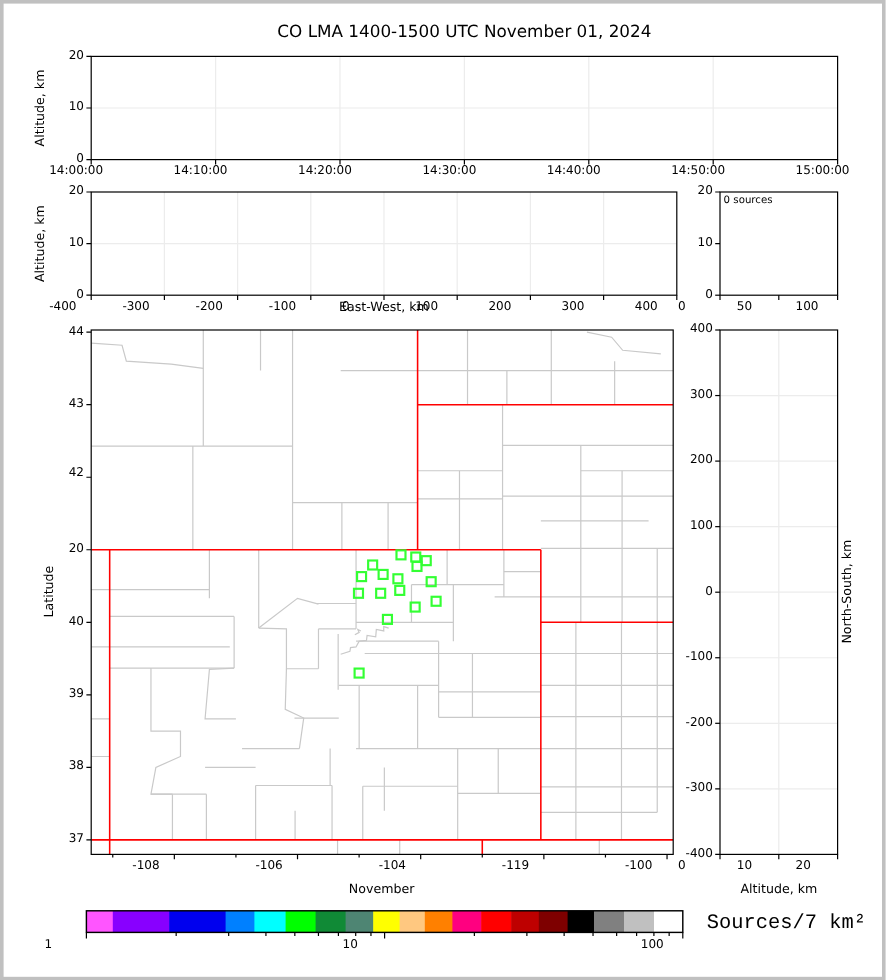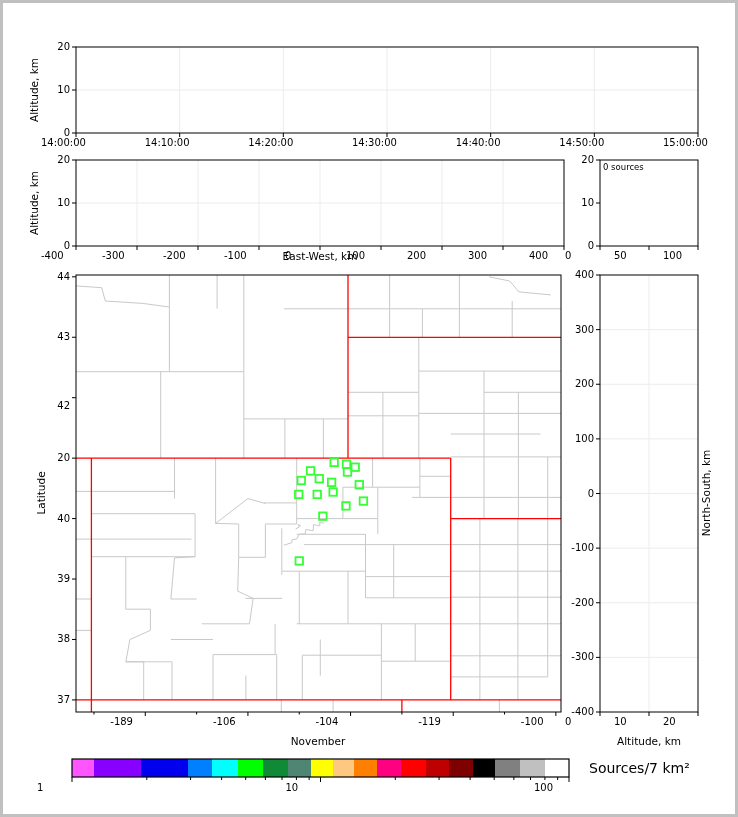--- a/index.html
+++ b/index.html
@@ -6,21 +6,21 @@
   #figure{position:relative;width:738px;height:817px;background:#ffffff;
           border:3px solid #c0c0c0;box-sizing:border-box;overflow:hidden;
           font-family:"DejaVu Sans","Liberation Sans",sans-serif;color:#000;}
   #fig-svg{position:absolute;left:0;top:0;width:738px;height:817px;}
   .lab{position:absolute;line-height:1;white-space:nowrap;}
   .rot{transform:translate(-50%,-50%) rotate(-90deg);}
   .ctr{transform:translate(-50%,0);text-align:center;}
   #title{font-size:14px;}
   .axlab{font-size:10.5px;}
   .note{font-size:8.5px;}
-  #cbar-label{font-size:14px;}
+  #cbar-label{font-size:17px;font-family:Liberation Mono, monospace;}
   .tick-x{position:absolute;width:70px;text-align:left;font-size:10px;line-height:1;}
   .tick-y{position:absolute;width:44px;text-align:right;font-size:10px;line-height:1;}
 </style>
 </head>
 <body>
 
 <div id="figure">
   <svg id="fig-svg" xmlns="http://www.w3.org/2000/svg">
       <g>
         <line x1="176.66666666666666" y1="44" x2="176.66666666666666" y2="130" stroke="#ececec" stroke-width="1"></line>
@@ -284,20 +284,21 @@
         <line x1="436.0646317978361" y1="774" x2="436.0646317978361" y2="777" stroke="#000000" stroke-width="1"></line>
         <line x1="467.11190784499865" y1="774" x2="467.11190784499865" y2="777" stroke="#000000" stroke-width="1"></line>
         <line x1="491.1940460775007" y1="774" x2="491.1940460775007" y2="777" stroke="#000000" stroke-width="1"></line>
         <line x1="510.87058572033544" y1="774" x2="510.87058572033544" y2="777" stroke="#000000" stroke-width="1"></line>
         <line x1="527.5068629435428" y1="774" x2="527.5068629435428" y2="777" stroke="#000000" stroke-width="1"></line>
         <line x1="541.9178617674979" y1="774" x2="541.9178617674979" y2="777" stroke="#000000" stroke-width="1"></line>
         <line x1="554.6292635956722" y1="774" x2="554.6292635956722" y2="777" stroke="#000000" stroke-width="1"></line>
       </g>
     </svg>
 
+  <div id="title" class="lab ctr" style="left:384px;top:17px;">CO LMA 1400-1500 UTC November 01, 2024</div>
 
   <div class="lab axlab rot" style="left:31px;top:87px;">Altitude, km</div>
 
   <div class="lab axlab rot" style="left:31px;top:200px;">Altitude, km</div>
   <div class="lab axlab ctr" style="left:317px;top:248px;">East-West, km</div>
 
   <div class="lab note" style="left:600px;top:160px;">0 sources</div>
 
   <div class="lab axlab rot" style="left:38px;top:490px;">Latitude</div>
   <div class="lab axlab ctr" style="left:315px;top:733px;">November</div>
@@ -327,31 +328,31 @@
     <span class="tick-x" style="left: 526px; top: 248px;">400</span>
     <span class="tick-y" style="left: 23px; top: 238px;">0</span>
     <span class="tick-y" style="left: 23px; top: 195px;">10</span>
     <span class="tick-y" style="left: 23px; top: 152px;">20</span>
     <span class="tick-x" style="left: 562px; top: 248px;">0</span>
     <span class="tick-x" style="left: 611px; top: 248px;">50</span>
     <span class="tick-x" style="left: 660px; top: 248px;">100</span>
     <span class="tick-y" style="left: 547px; top: 238px;">0</span>
     <span class="tick-y" style="left: 547px; top: 195px;">10</span>
     <span class="tick-y" style="left: 547px; top: 152px;">20</span>
-    <span class="tick-x" style="left: 107.286px; top: 714px;">-189</span>
+    <span class="tick-x" style="left: 107.286px; top: 714px;">-108</span>
     <span class="tick-x" style="left: 209.931px; top: 714px;">-106</span>
     <span class="tick-x" style="left: 312.577px; top: 714px;">-104</span>
     <span class="tick-x" style="left: 415.222px; top: 714px;">-119</span>
     <span class="tick-x" style="left: 517.868px; top: 714px;">-100</span>
     <span class="tick-y" style="left: 23px; top: 691.911px;">37</span>
     <span class="tick-y" style="left: 23px; top: 631.469px;">38</span>
     <span class="tick-y" style="left: 23px; top: 571.026px;">39</span>
     <span class="tick-y" style="left: 23px; top: 510.584px;">40</span>
     <span class="tick-y" style="left: 23px; top: 450.141px;">20</span>
-    <span class="tick-y" style="left: 23px; top: 398px;">42</span>
+    <span class="tick-y" style="left: 23px; top: 387px;">42</span>
     <span class="tick-y" style="left: 23px; top: 329.256px;">43</span>
     <span class="tick-y" style="left: 23px; top: 268.813px;">44</span>
     <span class="tick-x" style="left: 562px; top: 714px;">0</span>
     <span class="tick-x" style="left: 611px; top: 714px;">10</span>
     <span class="tick-x" style="left: 660px; top: 714px;">20</span>
     <span class="tick-y" style="left: 547px; top: 704px;">-400</span>
     <span class="tick-y" style="left: 547px; top: 649.375px;">-300</span>
     <span class="tick-y" style="left: 547px; top: 594.75px;">-200</span>
     <span class="tick-y" style="left: 547px; top: 540.125px;">-100</span>
     <span class="tick-y" style="left: 547px; top: 485.5px;">0</span>

